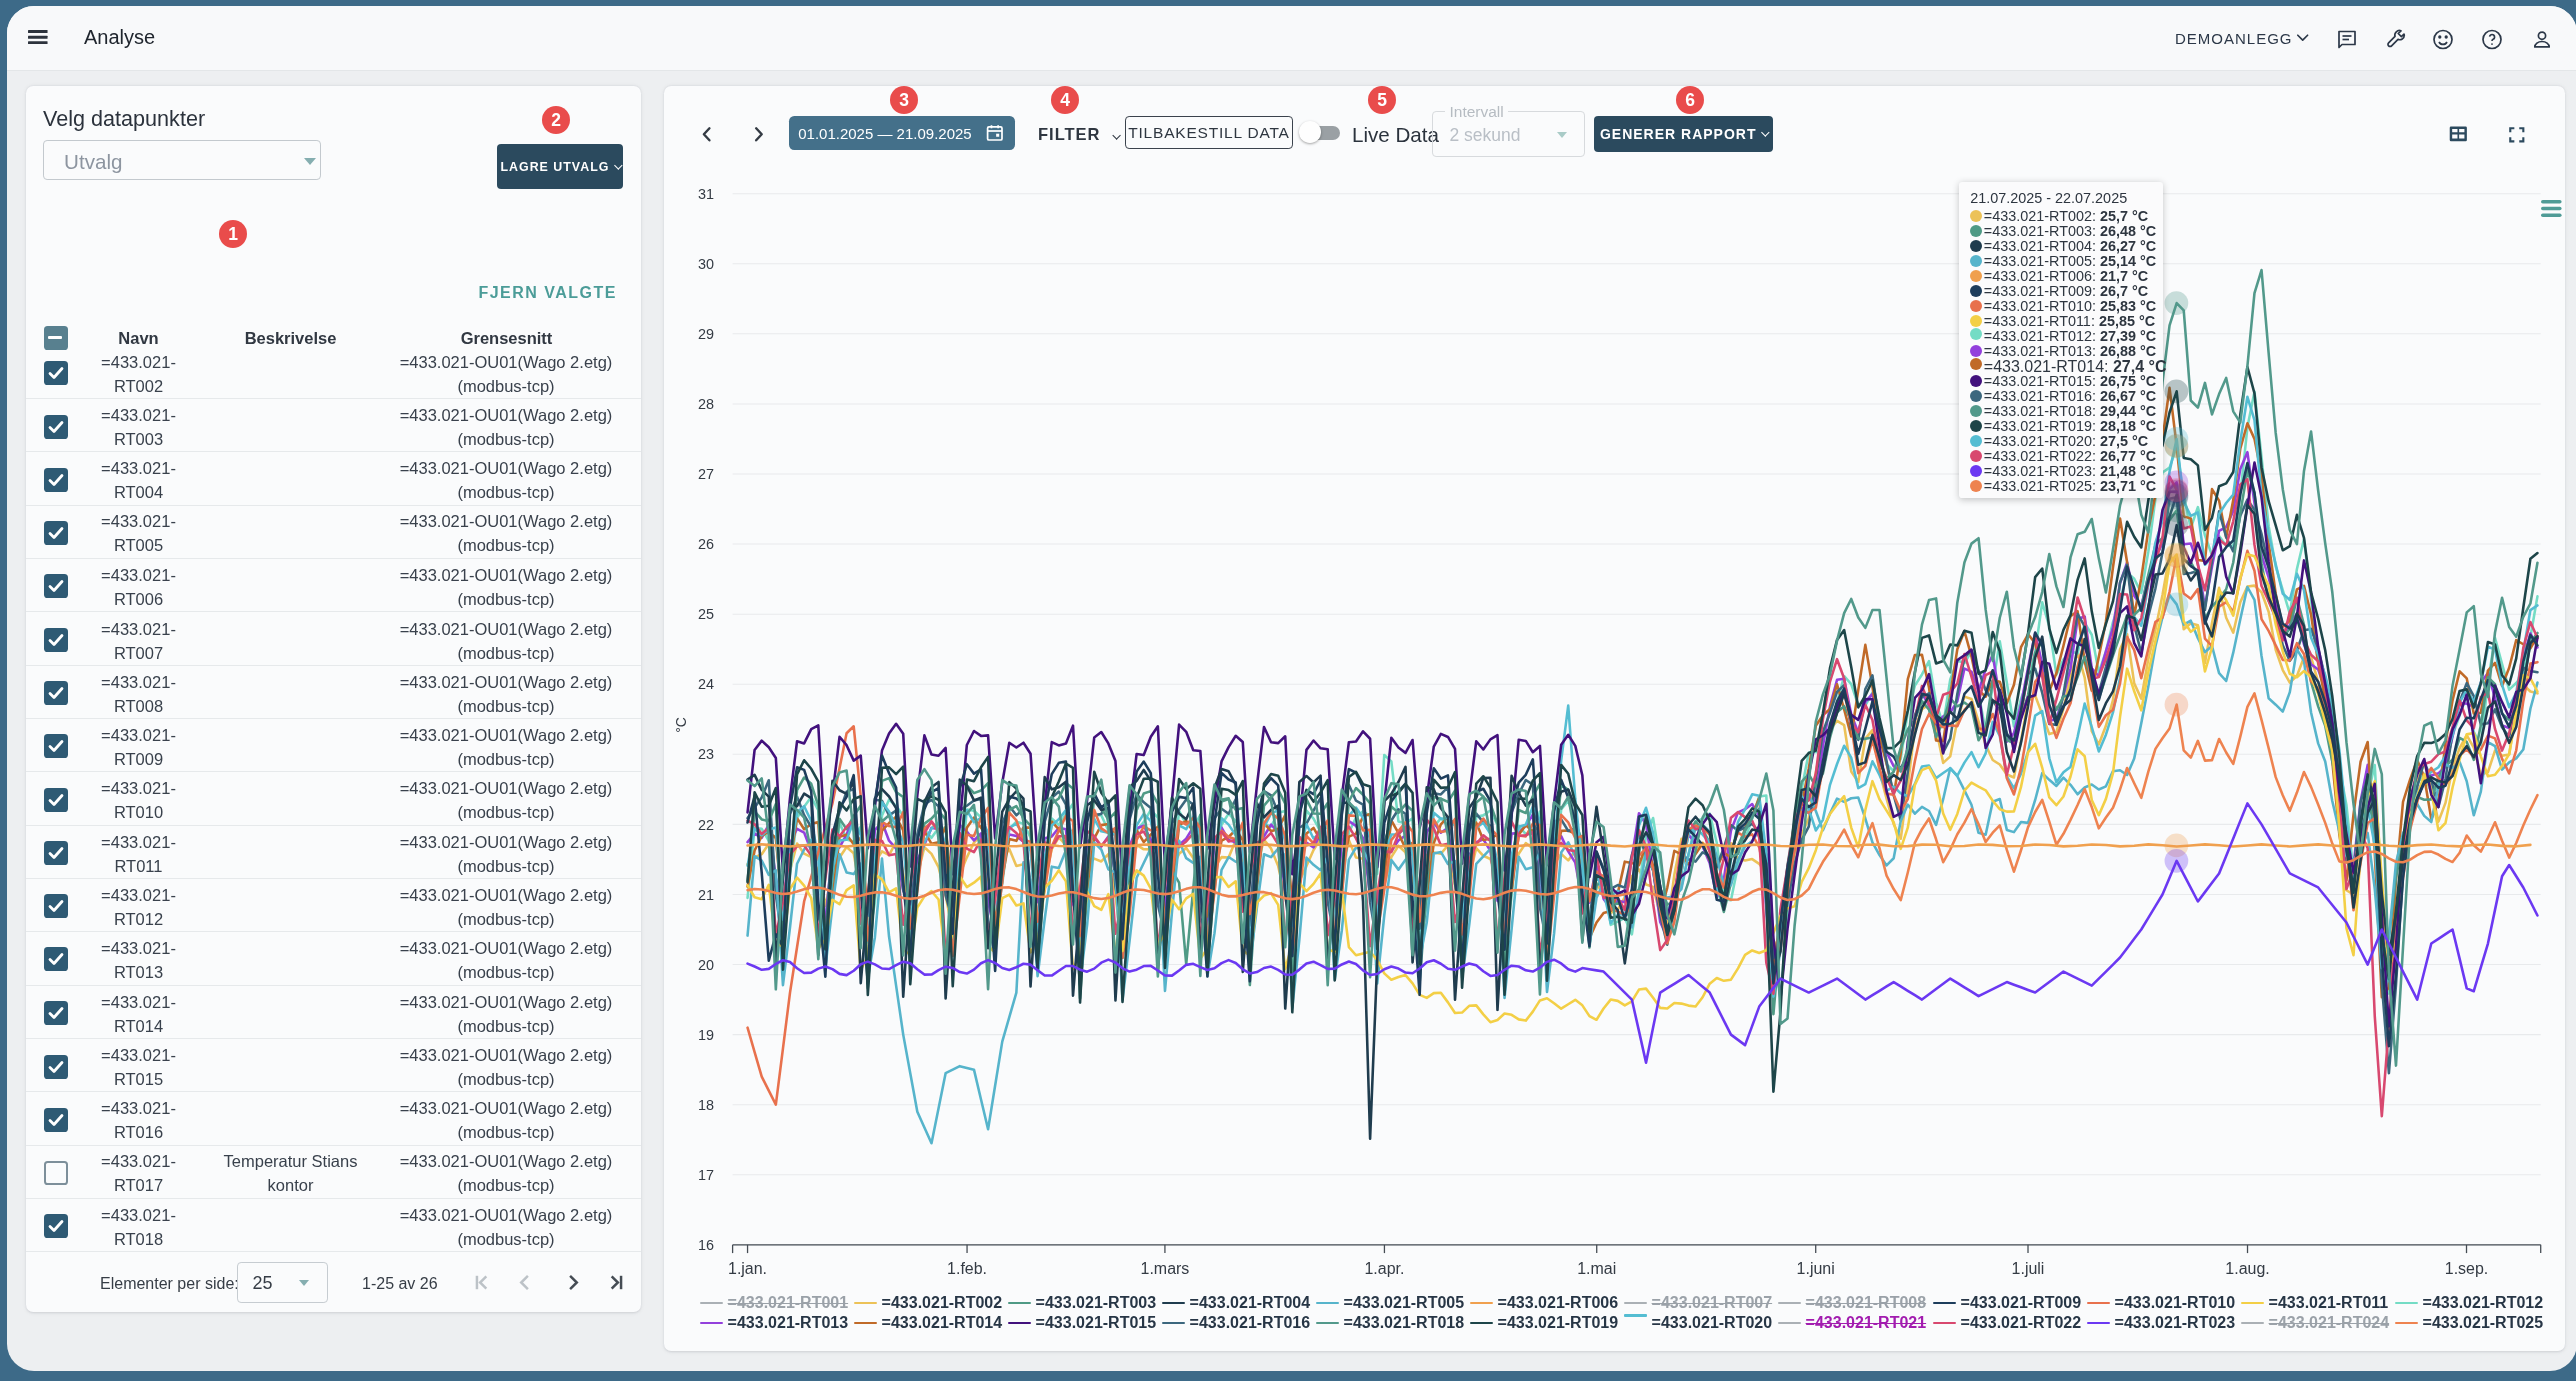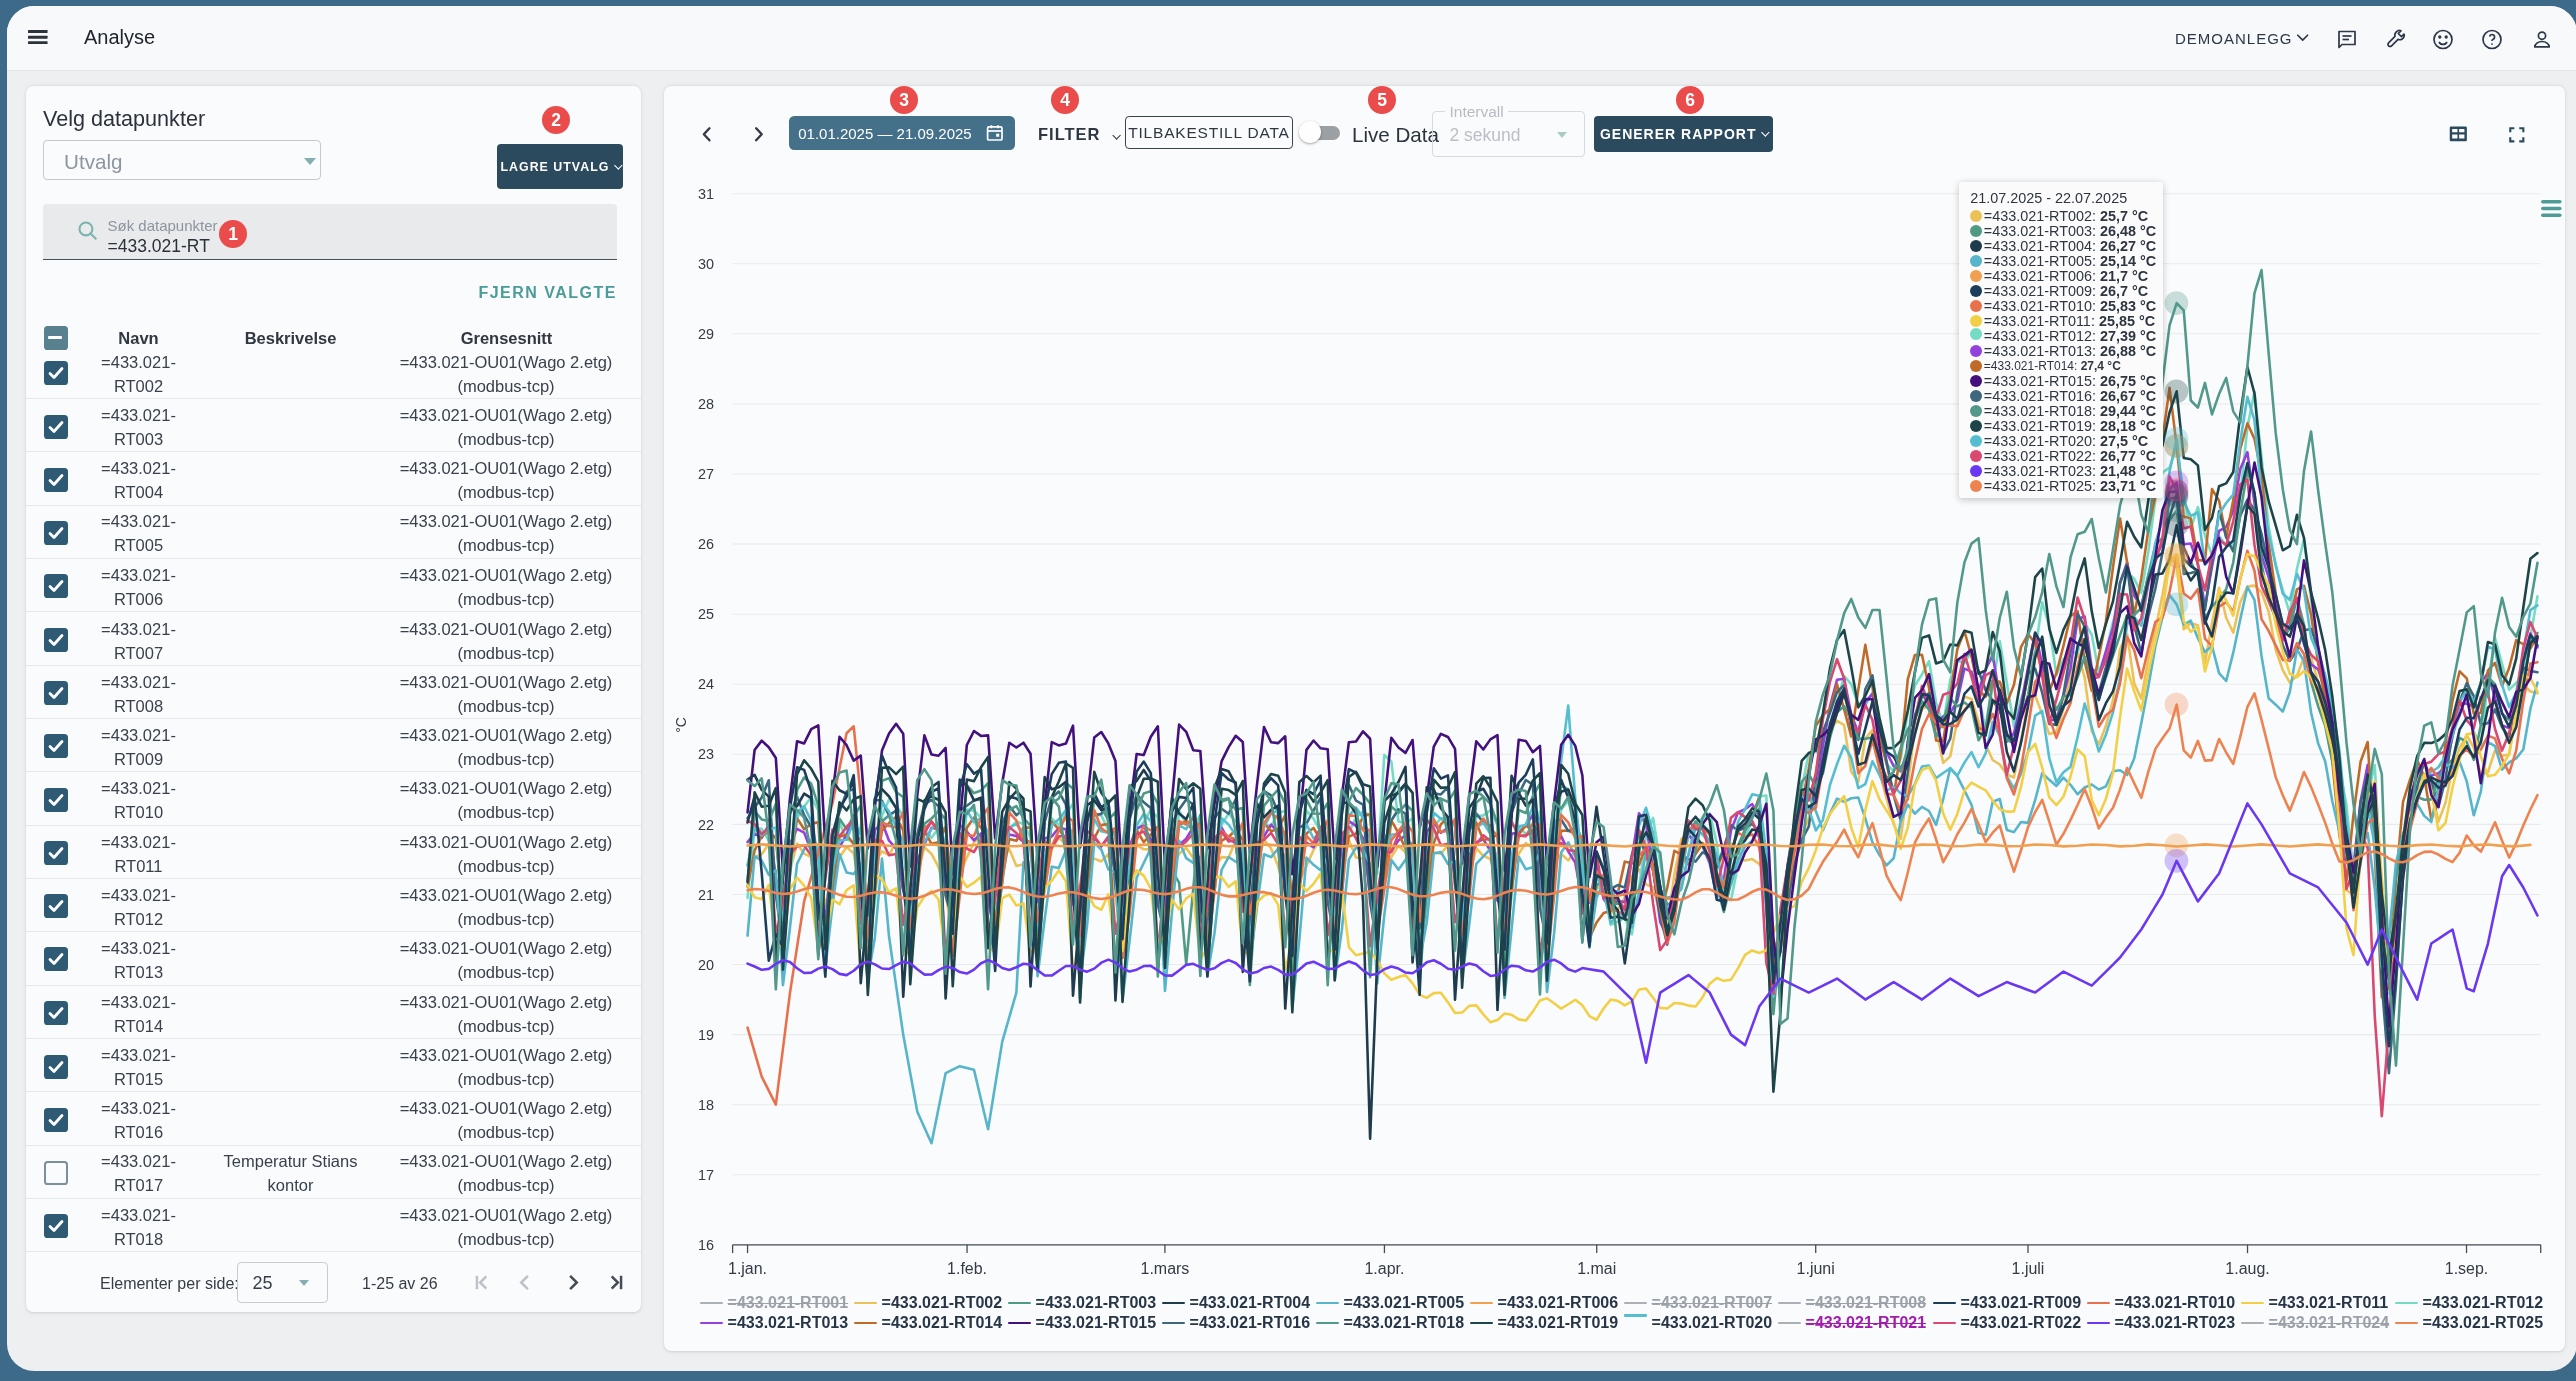--- a/index.html
+++ b/index.html
@@ -60,28 +60,20 @@
 <div class="card" style="left:26px;top:86px;width:615px;height:1226px">
   <div class="abs" style="left:17px;top:19.6px;font-size:21.6px;font-weight:500;color:#2b323c">Velg datapunkter</div>
 
   <div class="abs" style="left:16.5px;top:54px;width:278px;height:40px;border:1px solid #c3c9ce;border-radius:4.1px">
     <div class="abs" style="left:20.6px;top:8.8px;font-size:20.6px;color:#8d95a0">Utvalg</div>
     <div class="abs tri" style="left:260px;top:16.5px"></div>
   </div>
   <div class="darkbtn" style="left:471px;top:58px;width:126px;height:45px;font-size:12.4px;letter-spacing:1px">LAGRE UTVALG&nbsp;<span class="chev" style="width:5.7px;height:5.7px;border-width:1.5px"></span></div>
   <div class="badge" style="left:516px;top:20px">2</div>
 
-  <div class="abs" style="left:16.5px;top:118px;width:574px;height:56px;background:#e8eaec;border-radius:4.1px 4.1px 0 0;border-bottom:1px solid #454f59">
-    <svg class="abs" style="left:32px;top:14px" width="25" height="25" viewBox="0 0 24 24" fill="none" stroke="#7ab4af" stroke-width="2">
-      <circle cx="10.5" cy="10.5" r="6.2"></circle>
-        <line x1="15" y1="15" x2="20.5" y2="20.5"></line>
-    </svg>
-    <div class="abs" style="left:65px;top:13.4px;font-size:15px;color:#8d95a0">Søk datapunkter</div>
-    <div class="abs" style="left:65px;top:32px;font-size:17.5px;color:#2a313b">=433.021-RT</div>
-  </div>
   <div class="badge" style="left:193px;top:134px">1</div>
   <div class="abs" style="right:24px;top:198px;font-size:16px;font-weight:600;letter-spacing:1.5px;color:#4b9c98">FJERN VALGTE</div>
 
   <div class="abs" style="left:17.5px;top:240px;width:24px;height:24px;background:#58808f;border-radius:3.6px">
       <div class="abs" style="left:4.6px;top:10.3px;width:14.4px;height:3.1px;background:#fff;border-radius:1px"></div>
     </div>
   <div class="abs hdr" style="left:61px;top:243px;width:103px;text-align:center;font-size:16.5px;font-weight:600;color:#313842">Navn</div>
   <div class="abs hdr" style="left:213px;top:243px;width:103px;text-align:center;font-size:16.5px;font-weight:600;color:#313842">Beskrivelse</div>
   <div class="abs hdr" style="left:429px;top:243px;width:103px;text-align:center;font-size:16.5px;font-weight:600;color:#313842">Grensesnitt</div>
   <div id="rows">
@@ -381,21 +373,21 @@
   <div style="font-size:14.4px;color:#2e3640;height:15px;display:flex;align-items:center;white-space:nowrap"><span style="display:inline-block;width:12px;height:12px;border-radius:50%;background:#ecc258;margin-right:1.5px;flex:none"></span>=433.021-RT002:&nbsp;<b>25,7 °C</b></div>
 <div style="font-size:14.4px;color:#2e3640;height:15px;display:flex;align-items:center;white-space:nowrap"><span style="display:inline-block;width:12px;height:12px;border-radius:50%;background:#4f9a85;margin-right:1.5px;flex:none"></span>=433.021-RT003:&nbsp;<b>26,48 °C</b></div>
 <div style="font-size:14.4px;color:#2e3640;height:15px;display:flex;align-items:center;white-space:nowrap"><span style="display:inline-block;width:12px;height:12px;border-radius:50%;background:#1f3c4e;margin-right:1.5px;flex:none"></span>=433.021-RT004:&nbsp;<b>26,27 °C</b></div>
 <div style="font-size:14.4px;color:#2e3640;height:15px;display:flex;align-items:center;white-space:nowrap"><span style="display:inline-block;width:12px;height:12px;border-radius:50%;background:#56b4cb;margin-right:1.5px;flex:none"></span>=433.021-RT005:&nbsp;<b>25,14 °C</b></div>
 <div style="font-size:14.4px;color:#2e3640;height:15px;display:flex;align-items:center;white-space:nowrap"><span style="display:inline-block;width:12px;height:12px;border-radius:50%;background:#f0a04e;margin-right:1.5px;flex:none"></span>=433.021-RT006:&nbsp;<b>21,7 °C</b></div>
 <div style="font-size:14.4px;color:#2e3640;height:15px;display:flex;align-items:center;white-space:nowrap"><span style="display:inline-block;width:12px;height:12px;border-radius:50%;background:#1d3d5c;margin-right:1.5px;flex:none"></span>=433.021-RT009:&nbsp;<b>26,7 °C</b></div>
 <div style="font-size:14.4px;color:#2e3640;height:15px;display:flex;align-items:center;white-space:nowrap"><span style="display:inline-block;width:12px;height:12px;border-radius:50%;background:#e8714d;margin-right:1.5px;flex:none"></span>=433.021-RT010:&nbsp;<b>25,83 °C</b></div>
 <div style="font-size:14.4px;color:#2e3640;height:15px;display:flex;align-items:center;white-space:nowrap"><span style="display:inline-block;width:12px;height:12px;border-radius:50%;background:#f3cf46;margin-right:1.5px;flex:none"></span>=433.021-RT011:&nbsp;<b>25,85 °C</b></div>
 <div style="font-size:14.4px;color:#2e3640;height:15px;display:flex;white-space:nowrap"><span style="display:inline-block;width:12px;height:12px;border-radius:50%;background:#74dcc5;margin-right:1.5px;flex:none"></span>=433.021-RT012:&nbsp;<b>27,39 °C</b></div>
 <div style="font-size:14.4px;color:#2e3640;height:15px;display:flex;align-items:center;white-space:nowrap"><span style="display:inline-block;width:12px;height:12px;border-radius:50%;background:#9340dc;margin-right:1.5px;flex:none"></span>=433.021-RT013:&nbsp;<b>26,88 °C</b></div>
-<div style="font-size:12px;color:#2e3640;height:15px;display:flex;align-items:center;white-space:nowrap"><span style="display:inline-block;width:12px;height:12px;border-radius:50%;background:#c06a28;margin-right:1.5px;flex:none"></span>=433.021-RT014:&nbsp;<b>27,4 °C</b></div>
+<div style="font-size:16px;color:#2e3640;height:15px;display:flex;white-space:nowrap"><span style="display:inline-block;width:12px;height:12px;border-radius:50%;background:#c06a28;margin-right:1.5px;flex:none"></span>=433.021-RT014:&nbsp;<b>27,4 °C</b></div>
 <div style="font-size:14.4px;color:#2e3640;height:15px;display:flex;align-items:center;white-space:nowrap"><span style="display:inline-block;width:12px;height:12px;border-radius:50%;background:#42117d;margin-right:1.5px;flex:none"></span>=433.021-RT015:&nbsp;<b>26,75 °C</b></div>
 <div style="font-size:14.4px;color:#2e3640;height:15px;display:flex;align-items:center;white-space:nowrap"><span style="display:inline-block;width:12px;height:12px;border-radius:50%;background:#3c677e;margin-right:1.5px;flex:none"></span>=433.021-RT016:&nbsp;<b>26,67 °C</b></div>
 <div style="font-size:14.4px;color:#2e3640;height:15px;display:flex;align-items:center;white-space:nowrap"><span style="display:inline-block;width:12px;height:12px;border-radius:50%;background:#52998b;margin-right:1.5px;flex:none"></span>=433.021-RT018:&nbsp;<b>29,44 °C</b></div>
 <div style="font-size:14.4px;color:#2e3640;height:15px;display:flex;align-items:center;white-space:nowrap"><span style="display:inline-block;width:12px;height:12px;border-radius:50%;background:#1d4549;margin-right:1.5px;flex:none"></span>=433.021-RT019:&nbsp;<b>28,18 °C</b></div>
 <div style="font-size:14.4px;color:#2e3640;height:15px;display:flex;align-items:center;white-space:nowrap"><span style="display:inline-block;width:12px;height:12px;border-radius:50%;background:#54bdd2;margin-right:1.5px;flex:none"></span>=433.021-RT020:&nbsp;<b>27,5 °C</b></div>
 <div style="font-size:14.4px;color:#2e3640;height:15px;display:flex;align-items:center;white-space:nowrap"><span style="display:inline-block;width:12px;height:12px;border-radius:50%;background:#d8486f;margin-right:1.5px;flex:none"></span>=433.021-RT022:&nbsp;<b>26,77 °C</b></div>
 <div style="font-size:14.4px;color:#2e3640;height:15px;display:flex;align-items:center;white-space:nowrap"><span style="display:inline-block;width:12px;height:12px;border-radius:50%;background:#6b38f2;margin-right:1.5px;flex:none"></span>=433.021-RT023:&nbsp;<b>21,48 °C</b></div>
 <div style="font-size:14.4px;color:#2e3640;height:15px;display:flex;align-items:center;white-space:nowrap"><span style="display:inline-block;width:12px;height:12px;border-radius:50%;background:#ee8350;margin-right:1.5px;flex:none"></span>=433.021-RT025:&nbsp;<b>23,71 °C</b></div>
     </div>
 

